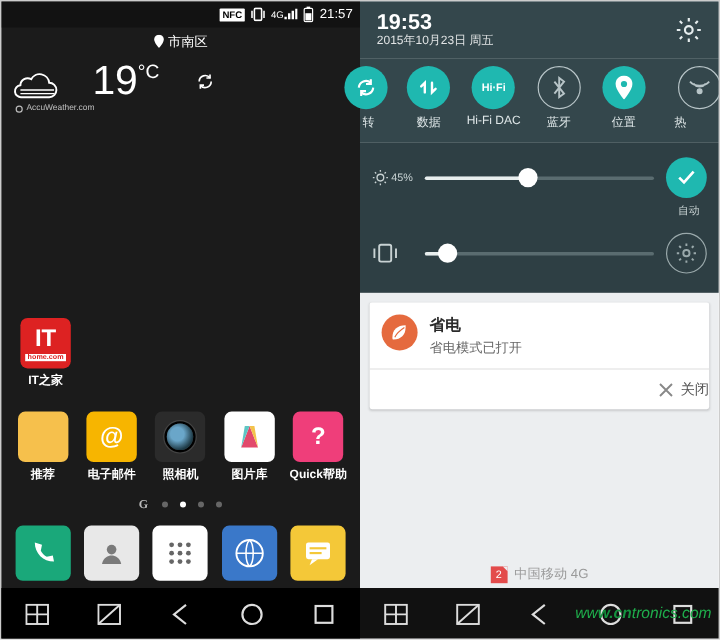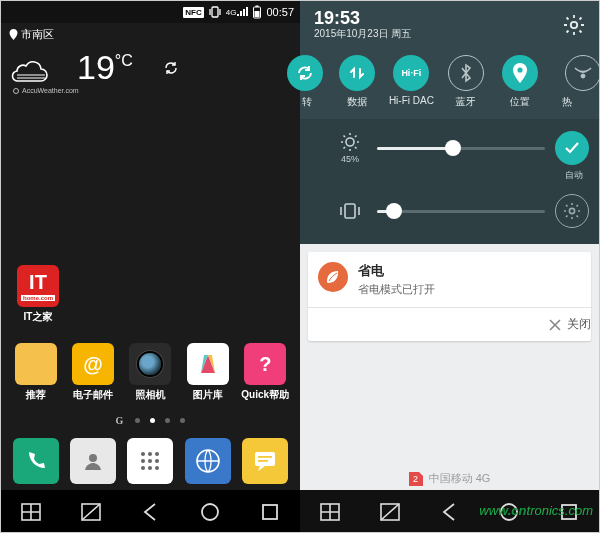--- a/index.html
+++ b/index.html
@@ -29,21 +29,21 @@
     align-items: center;
     justify-content: flex-end;
     padding: 0 6px;
     gap: 4px;
     font-size: 11px;
     font-weight: 500;
     background: rgba(0,0,0,.3);
   }
   .statusbar .sicon { display:inline-flex; align-items:center; }
   .nfc-badge { background:#fff; color:#000; font-size:8px; font-weight:700; padding:1px 2px; border-radius:1px; }
-  .loc-row { display:flex; align-items:center; gap:3px; padding:4px 8px 0; font-size:11px; }
+  .loc-row { display:flex; align-items:center; gap:3px; padding:4px 8px 0; font-size:11px;justify-content:center; }
   .weather {
     display:flex; align-items:center; gap:26px; padding:6px 10px 0;
   }
   .temp { font-size:34px; font-weight:300; display:flex; align-items:flex-start; }
   .temp sup{ font-size:16px; margin-top:4px; }
   .refresh-ic { margin-left:4px; }
   .aw { font-size:7px; opacity:.7; padding-left:12px; display:flex; align-items:center; gap:3px;}
   .aw-dot{width:6px;height:6px;border:1px solid #fff;border-radius:50%;}
 
   .row-apps {
@@ -109,21 +109,21 @@
   .tg .on{ background:#1fb8b0;} .tg .off{ background:transparent; border:1.5px solid #b7c4c7;}
   .tg .off svg *{stroke:#b7c4c7;}
   .tg .txt{font-size:9px;font-weight:600;}
   .tg .lbl{ font-size:10px; color:#dfe7e8;}
   .tg.edge{ width:28px; } .tg.edge .circ{width:36px;height:36px;margin-left:-18px;}
   .tg.edge-r .circ{margin-left:0;margin-right:-18px;}
   .tg.edge .lbl,.tg.edge-r .lbl{width:24px;overflow:hidden;}
 
   .qs-sliders{ background:#2e3f44; padding:12px 10px 16px; display:flex; flex-direction:column; gap:16px;}
   .srow{ display:flex; align-items:center; gap:10px;}
-  .srow .sic{ width:34px; display:flex; flex-direction:column; align-items:center; gap:2px; font-size:9px; color:#c8d2d3;margin-left:23px;}
+  .srow .sic{ width:34px; display:flex; flex-direction:row; align-items:center; gap:2px; font-size:9px; color:#c8d2d3;}
   .srow .end{ width:34px;height:34px;border-radius:50%;display:flex;align-items:center;justify-content:center;}
   .srow .end.on{ background:#1fb8b0;} .srow .end.off{ border:1.5px solid #9aa9ab;}
   .track{ flex:1; height:3px; background:#5a6c70; border-radius:2px; position:relative;}
   .track .fill{ position:absolute; left:0; top:0; bottom:0; background:#e8eeee; border-radius:2px;}
   .track .thumb{ position:absolute; top:50%; width:16px;height:16px;border-radius:50%; background:#fff; transform:translate(-50%,-50%);}
 
   .notif {
     margin:8px; background:#fff; color:#2a2a2a; border-radius:2px; box-shadow:0 1px 2px rgba(0,0,0,.15);
     padding:10px 10px 0; position:relative;
   }
@@ -161,21 +161,21 @@
           <path d="M1 9h2V7H1zM4 9h2V4H4zM7 9h2V2H7zM10 9h2V0h-2z" fill="#fff"></path>
         </svg>
     </span>
     <span class="sicon">
       <svg width="10" height="14" viewBox="0 0 10 14">
           <rect x="1.5" y="2" width="7" height="11" rx="1" fill="none" stroke="#fff"></rect>
           <rect x="3.5" y="0.5" width="3" height="1.5" fill="#fff"></rect>
           <rect x="2.5" y="6" width="5" height="6" fill="#fff"></rect>
         </svg>
     </span>
-    <span class="sicon">00:57</span>
+    <span class="sicon">21:57</span>
   </div>
 
   <div class="loc-row">
     <svg width="9" height="11" viewBox="0 0 9 11">
         <path d="M4.5 0C2 0 .5 1.8.5 4c0 2.8 4 7 4 7s4-4.2 4-7C8.5 1.8 7 0 4.5 0z" fill="#fff"></path>
       </svg>
     <span>市南区</span>
   </div>
 
   <div class="weather">

